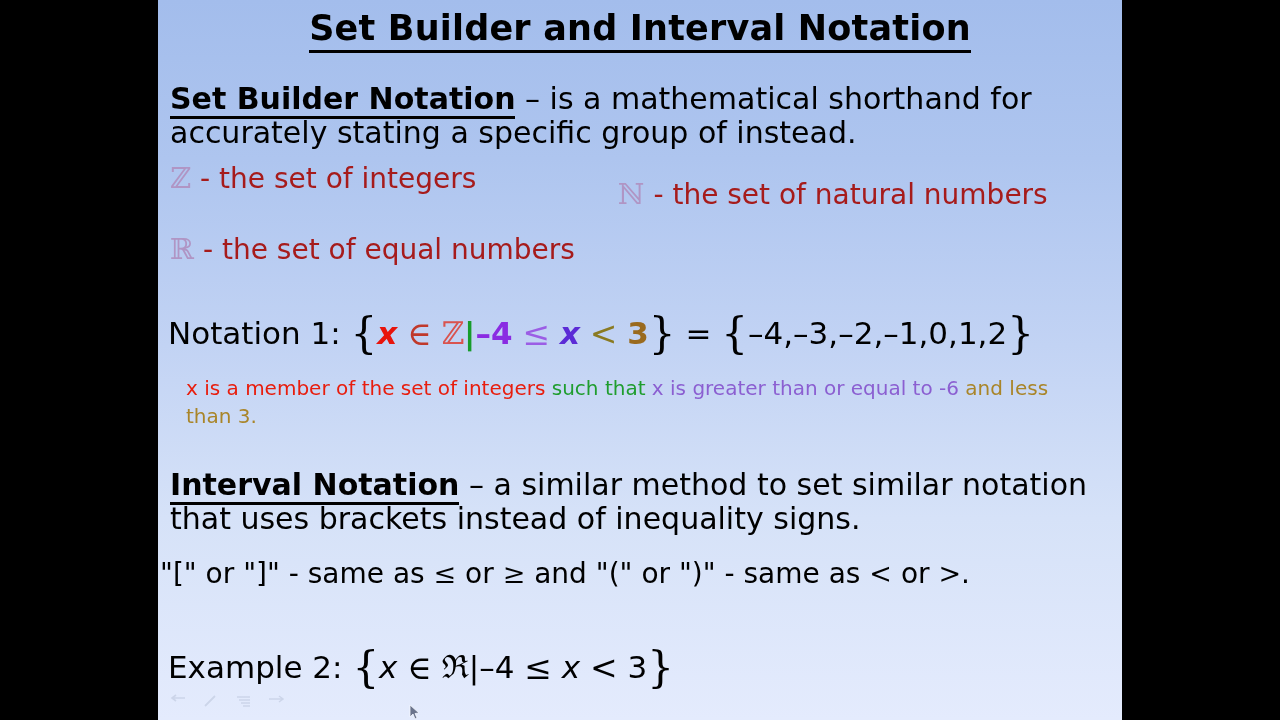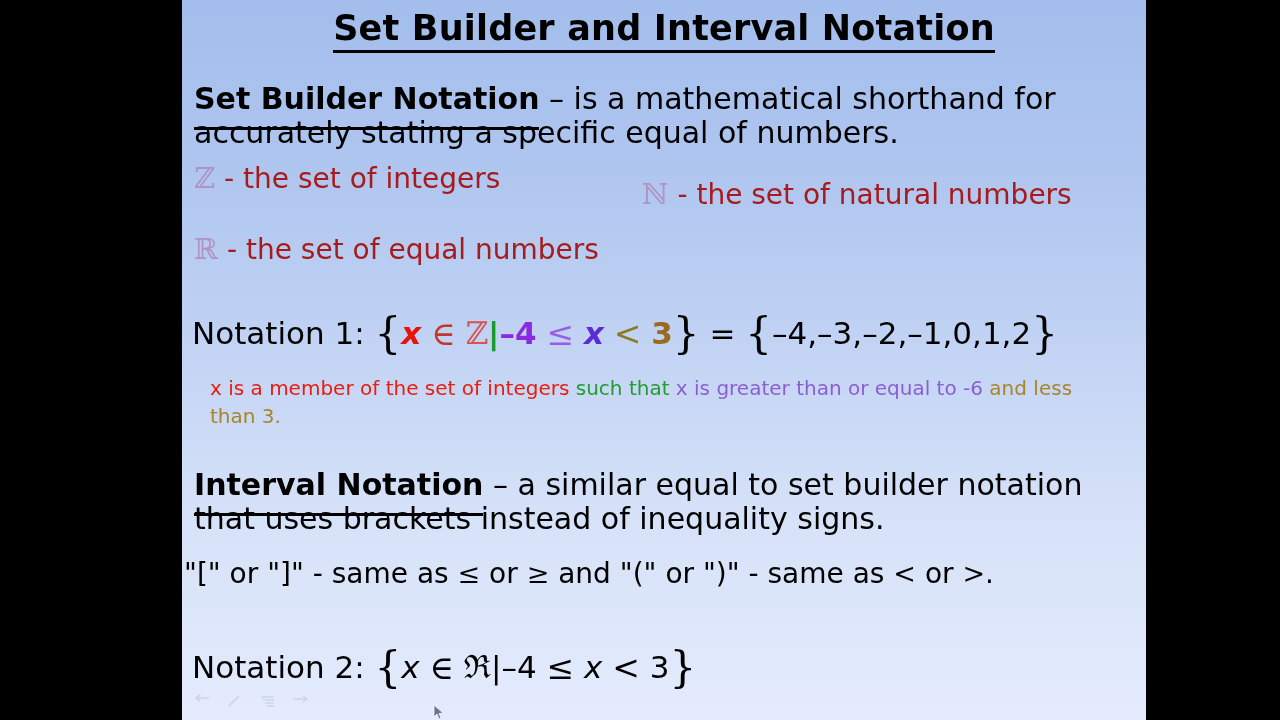--- a/index.html
+++ b/index.html
@@ -12,21 +12,20 @@
     height: 720px;
     overflow: hidden;
     font-family: "DejaVu Sans", sans-serif;
   }
 
   #screen {
     position: relative;
     width: 1120px;
     height: 720px;
     background: #000000;
-    margin-left: 24px;
   }
 
   
   .letterbox {
     position: absolute;
     top: 0;
     height: 720px;
     background: #000000;
     z-index: 5;
   }
@@ -72,21 +71,21 @@
   
   .blk {
     position: absolute;
     color: #000000;
     line-height: 1.12;
   }
 
   .heading-u {
     font-weight: bold;
     border-bottom: 3px solid #000;
-    padding-bottom: 11px;
+    padding-bottom: 0;
   }
 
   .sb-intro {
     left: 12px;
     top: 82px;
     width: 940px;
     font-size: 30px;
   }
 
   .set-line {
@@ -218,21 +217,21 @@
 <div id="screen">
 
   <div class="letterbox left"></div>
   <div class="letterbox right"></div>
 
   <div id="slide">
     <div class="inner">
 
       <div class="title"><span>Set Builder and Interval Notation</span></div>
 
-      <div class="blk sb-intro"><span class="heading-u">Set Builder Notation</span><span> – is a mathematical shorthand for accurately stating a specific equal of numbers.</span></div>
+      <div class="blk sb-intro"><span class="heading-u">Set Builder Notation</span><span> – is a mathematical shorthand for accurately stating a specific group of instead.</span></div>
 
       <div class="blk set-line row-z"><span class="sym">ℤ</span>
         <span>- the set of integers</span></div>
 
       <div class="blk set-line row-n"><span class="sym">ℕ</span>
         <span>- the set of natural numbers</span></div>
 
       <div class="blk set-line row-r"><span class="sym">ℝ</span>
         <span>- the set of equal numbers</span></div>
 
@@ -246,39 +245,39 @@
         <span class="c-olive mathset">&lt;</span>
         <span class="c-brown">3</span><span class="brace">}</span>
         <span>=</span>
         <span class="brace">{</span><span>–4,–3,–2,–1,0,1,2</span><span class="brace">}</span></div>
 
       <div class="blk explain"><span class="e-red">x is a member of the set of integers</span>
         <span class="e-green">such that</span>
         <span class="e-purple">x is greater than or equal to -6</span>
         <span class="e-olive">and less than 3.</span></div>
 
-      <div class="blk iv-intro"><span class="heading-u">Interval Notation</span><span> – a similar equal to set builder notation that uses brackets instead of inequality signs.</span></div>
+      <div class="blk iv-intro"><span class="heading-u">Interval Notation</span><span> – a similar method to set similar notation that uses brackets instead of inequality signs.</span></div>
 
       <div class="blk brackets-line"><span>"["</span>
         <span>or</span>
         <span>"]"</span>
         <span>- same as</span>
         <span class="bigsym">≤</span>
         <span>or</span>
         <span class="bigsym">≥</span>
         <span>and</span>
         <span>"("</span>
         <span>or</span>
         <span>")"</span>
         <span>- same as</span>
         <span class="bigsym">&lt;</span>
         <span>or</span>
         <span class="bigsym">&gt;</span><span>.</span></div>
 
-      <div class="blk ex2"><span>Notation 2:</span>
+      <div class="blk ex2"><span>Example 2:</span>
         <span class="brace">{</span><span style="font-style:italic">x</span>
         <span class="mathset">∈</span>
         <span class="fraktur">ℜ</span><span>|</span><span>–4</span>
         <span class="mathset">≤</span>
         <span style="font-style:italic">x</span>
         <span class="mathset">&lt;</span>
         <span>3</span><span class="brace">}</span></div>
 
       <div class="toolbar">
         <span class="tb-ic">

